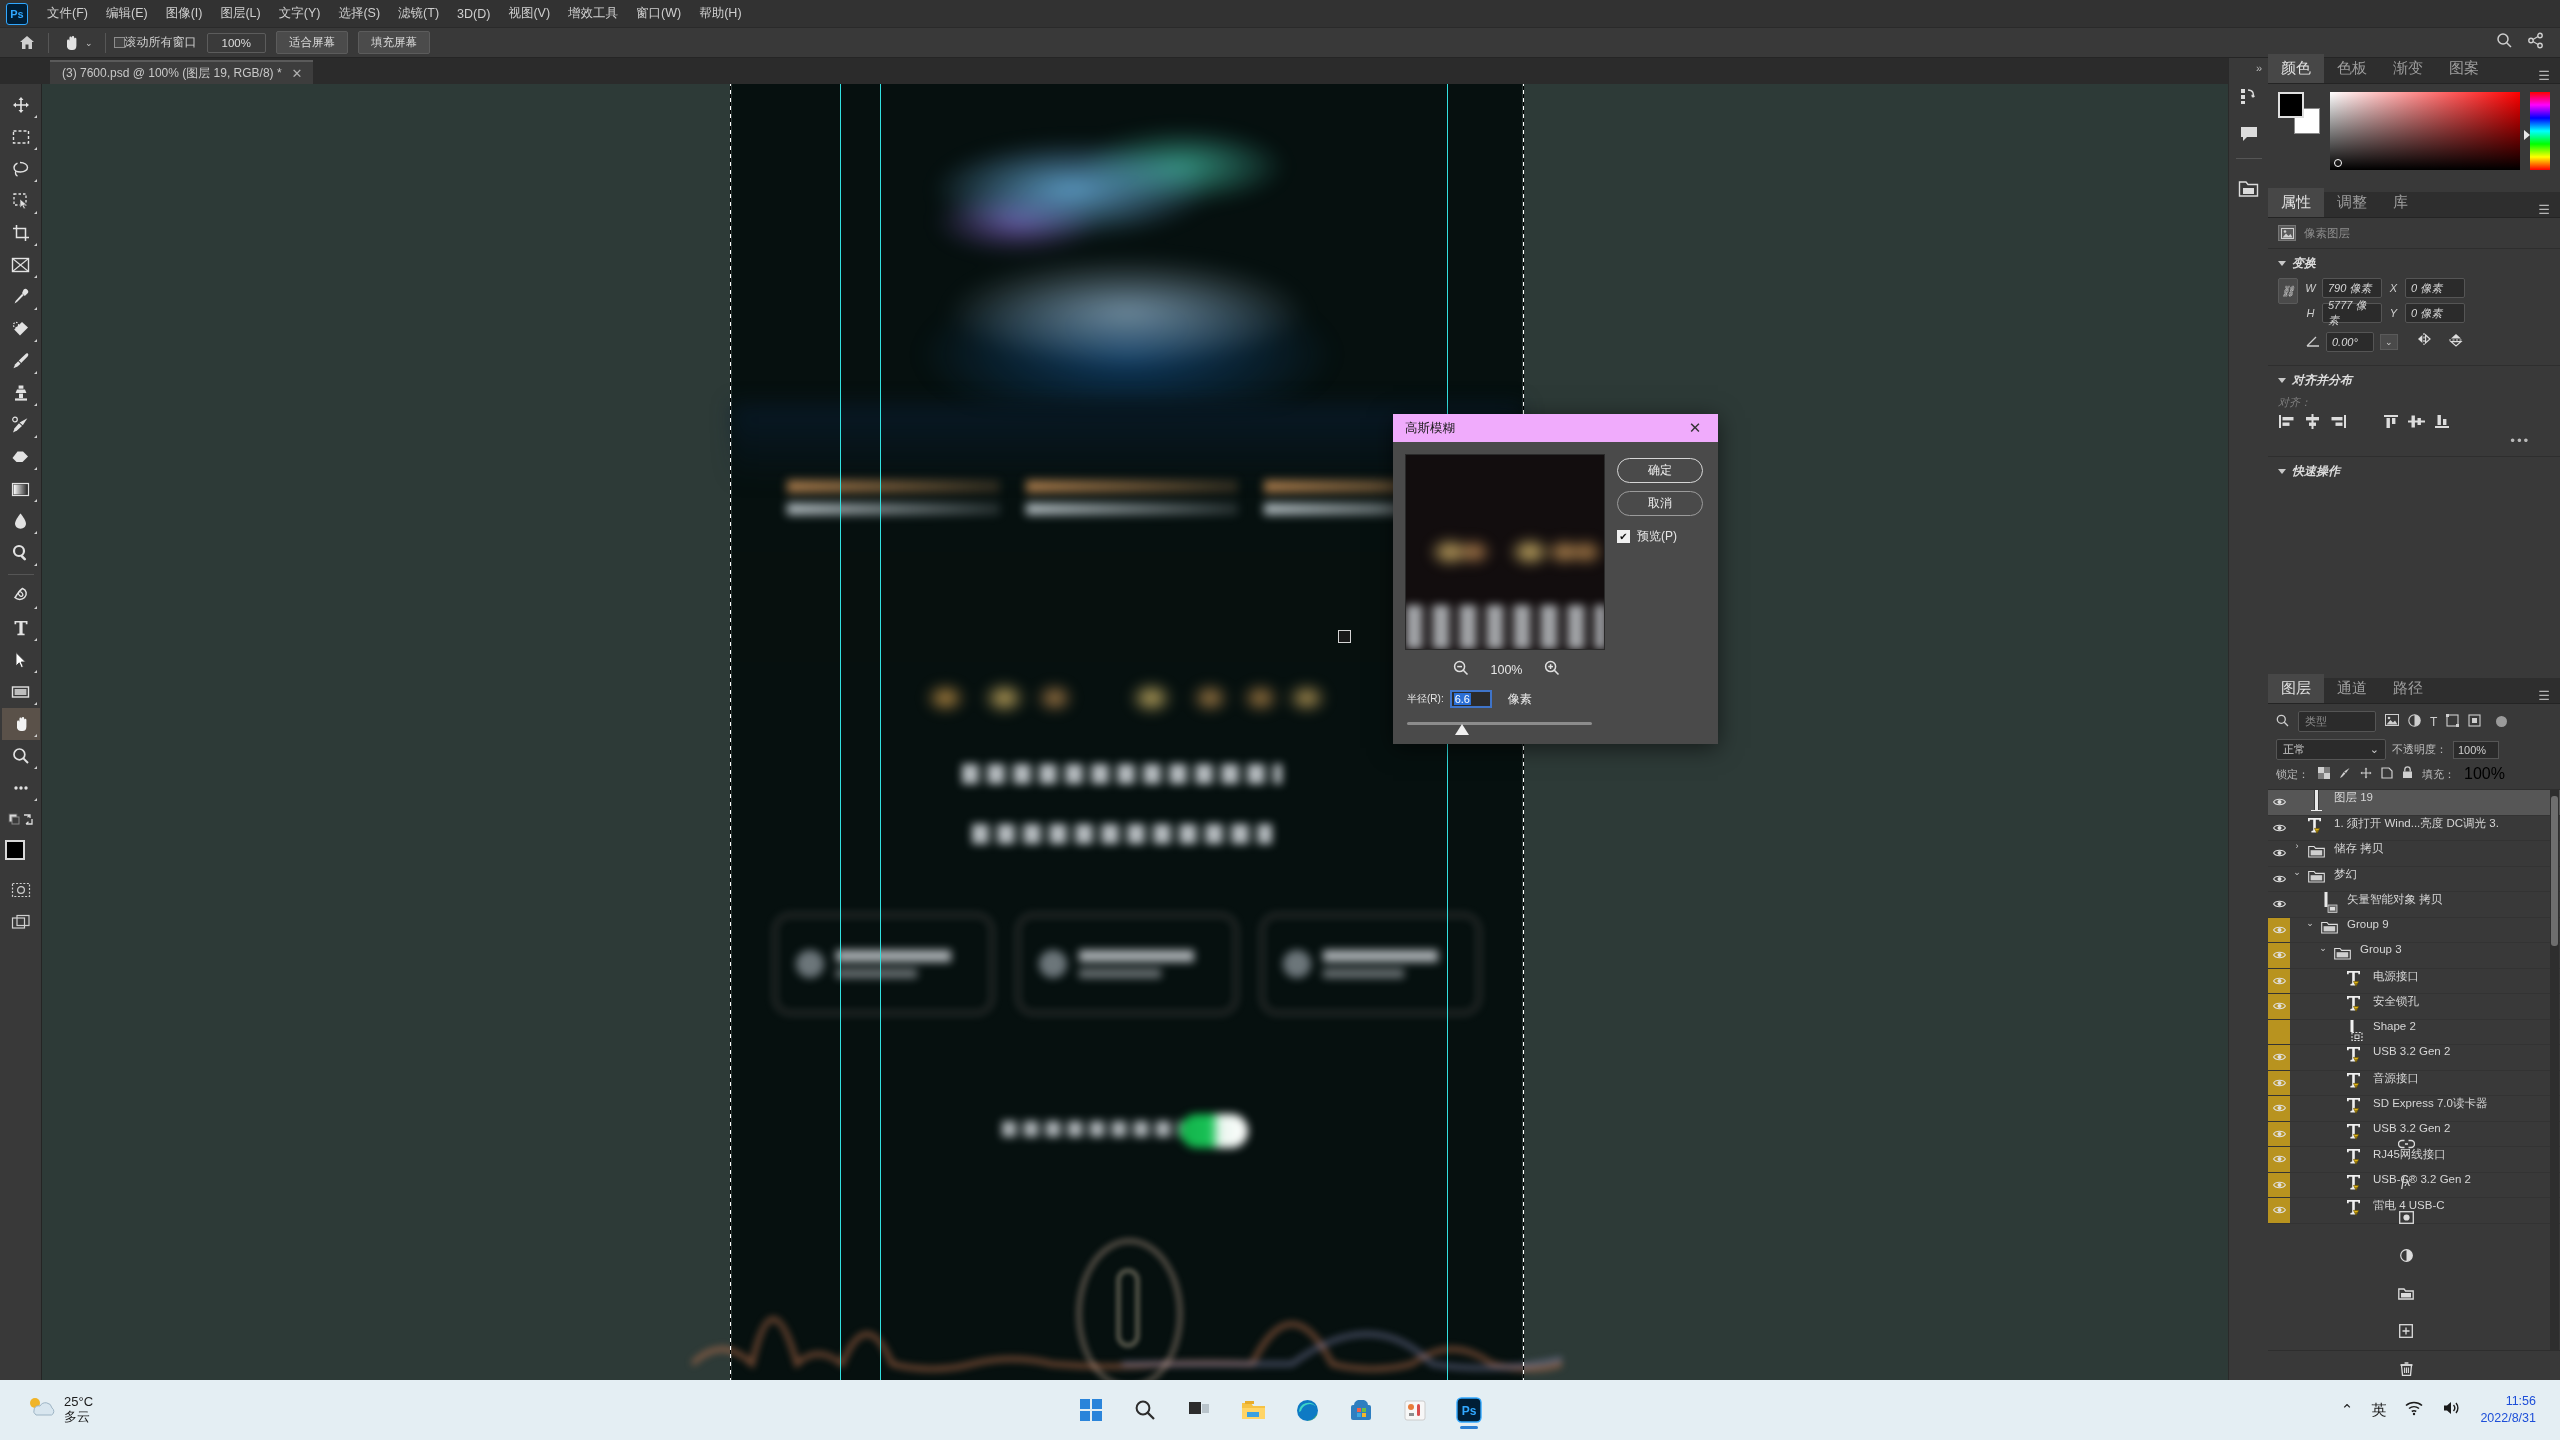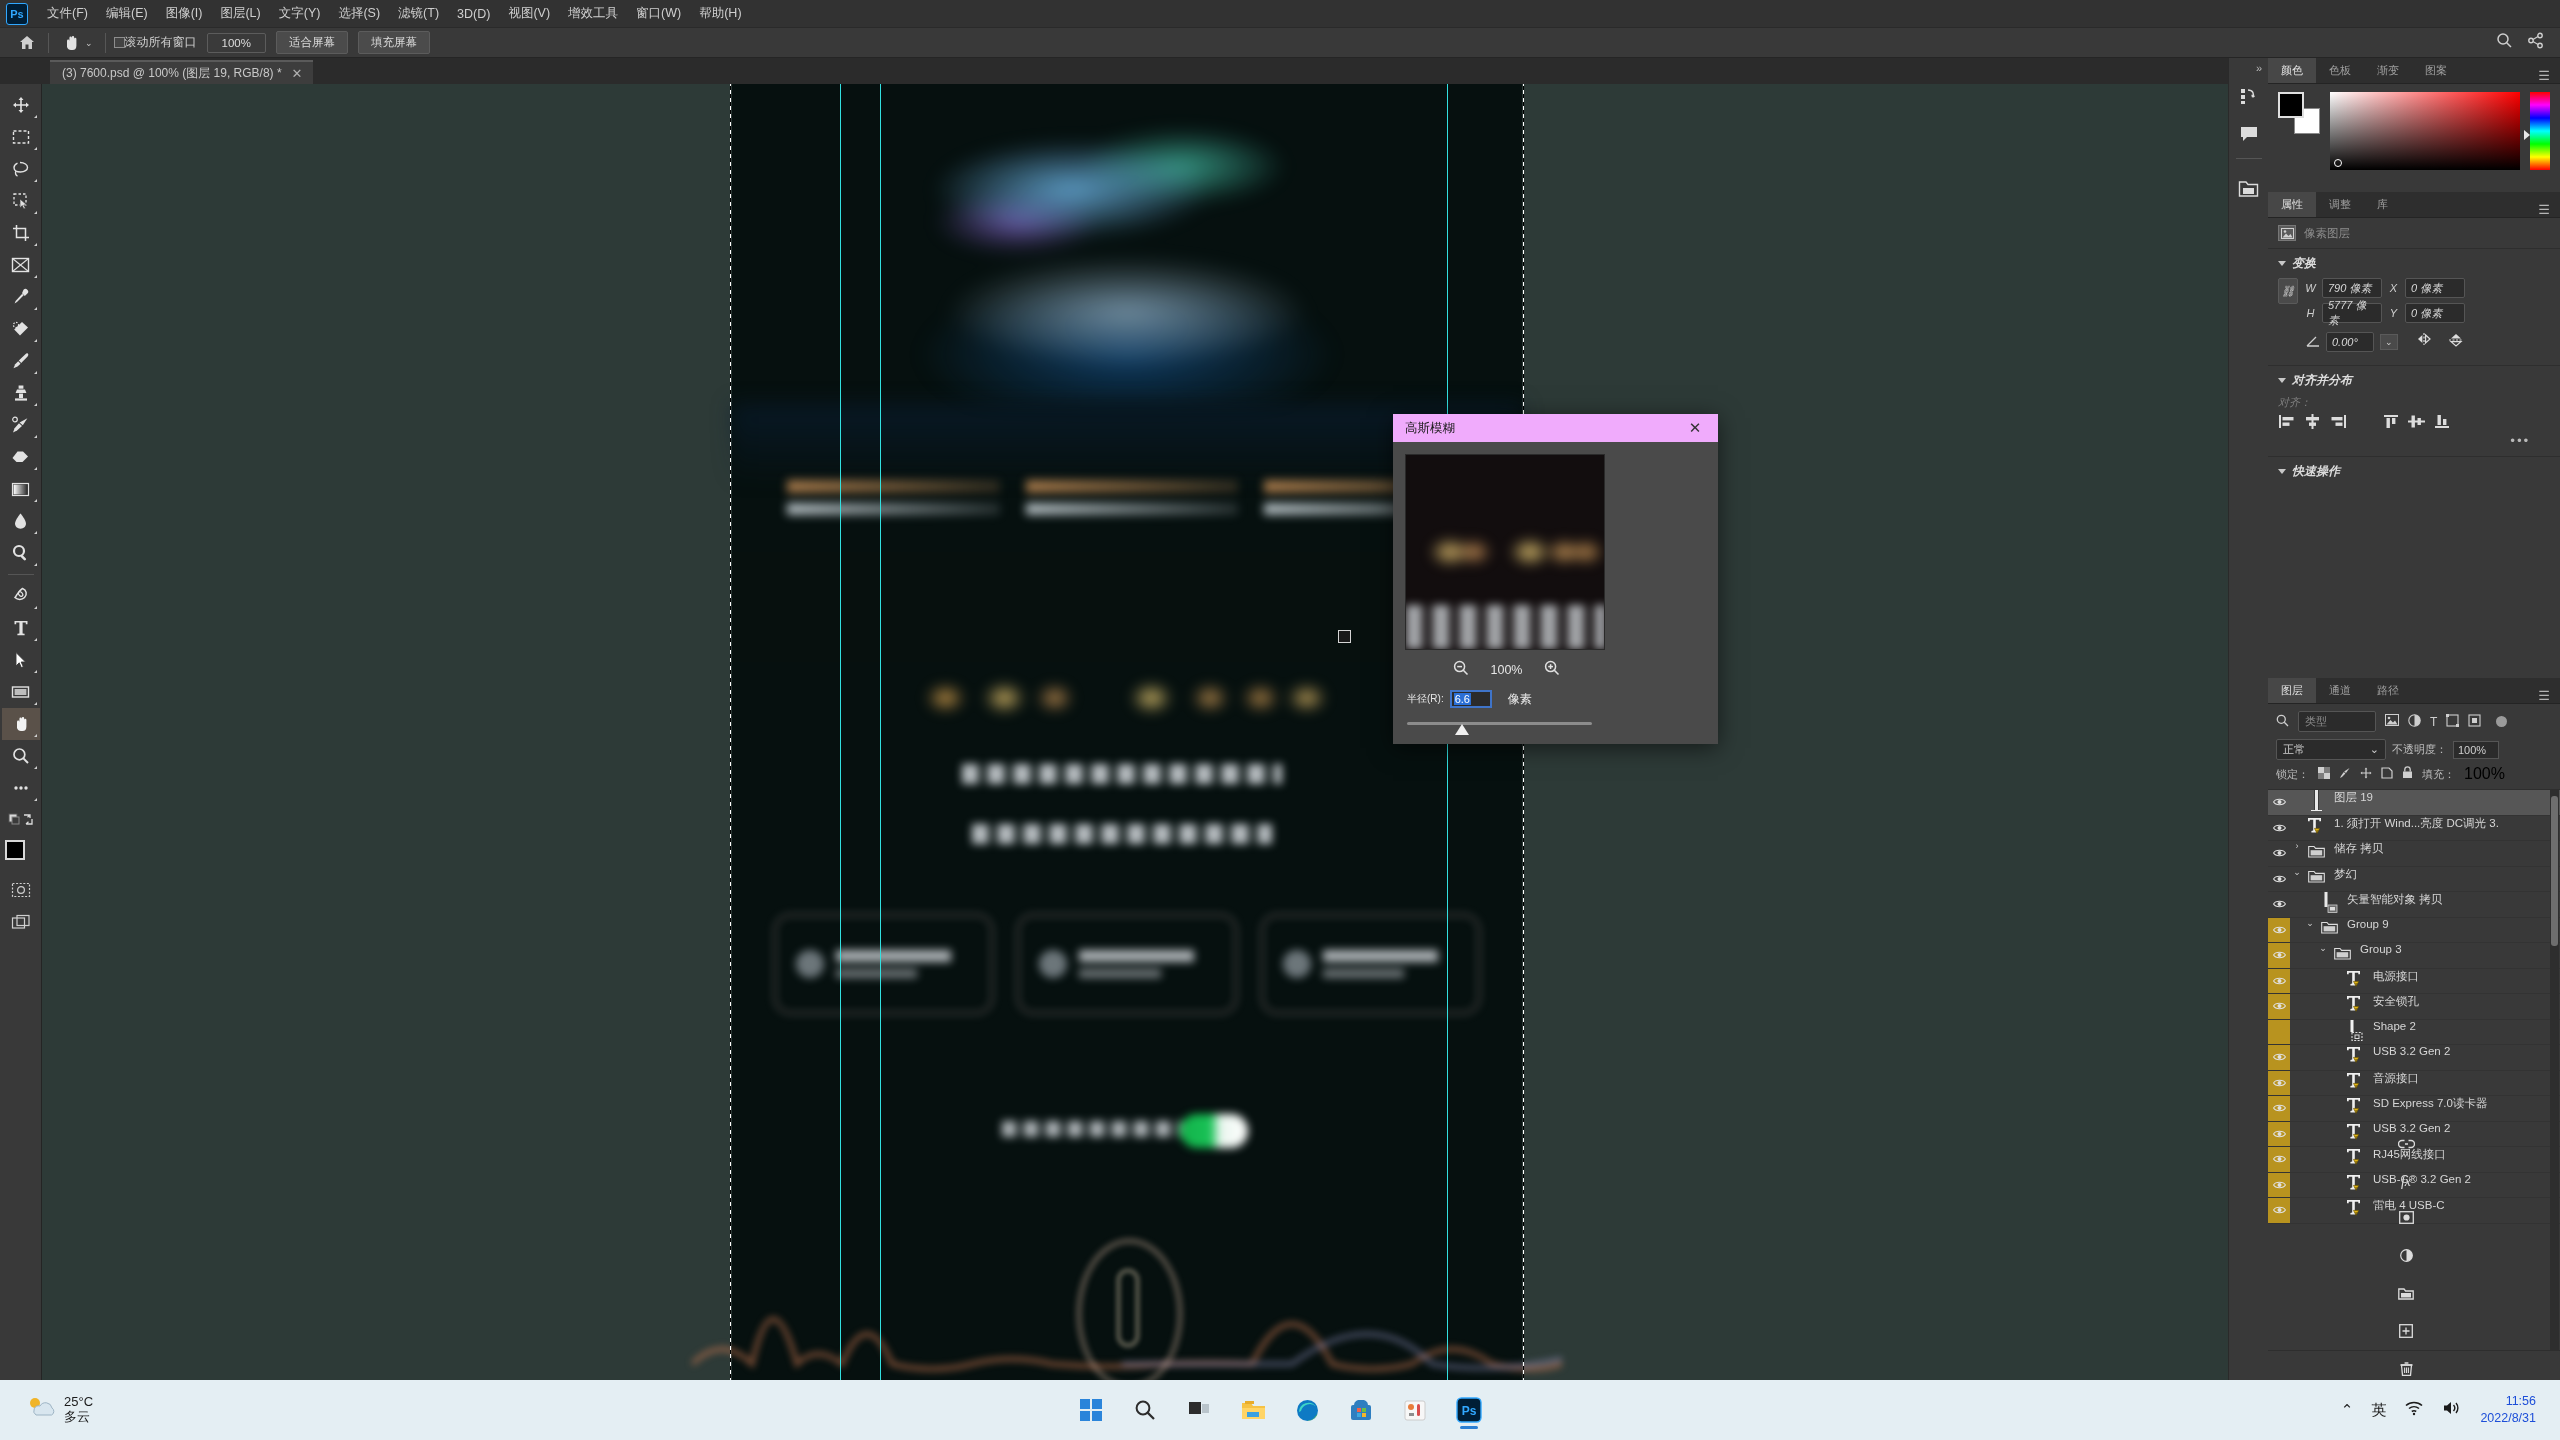--- a/index.html
+++ b/index.html
@@ -201,21 +201,21 @@
   
   .rightpanels {
     position: absolute; top: 58px; right: 0; width: 292px; height: 1382px;
     background: #393939;
   }
   .panel-tabs {
     display: flex; align-items: flex-end; height: 26px; background: #2e2e2e;
     border-bottom: 1px solid #242424; position: relative;
   }
   .ptab {
-    padding: 5px 13px 5px 13px; font-size: 11px; color: #9e9e9e; cursor: default;
+    padding: 5px 13px 5px 13px; font-size: 15px; color: #9e9e9e; cursor: default;
   }
   .ptab.active { background: #474747; color: #e0e0e0; }
   .ptab-menu { margin-left: auto; padding-right: 10px; color:#b5b5b5; font-size:13px; }
 
   
   .colorpanel { height: 108px; background: #393939; display:flex; padding: 8px 10px; gap:10px; }
   .cp-swatches { position:relative; width: 42px; height: 42px; }
   .cp-fg { position:absolute; left:0; top:0; width:26px;height:26px;background:#000;border:2px solid #e0e0e0; z-index:2;}
   .cp-bg { position:absolute; left:16px; top:16px; width:26px;height:26px;background:#fff;border:1px solid #8a8a8a;}
   .cp-field {
@@ -1271,20 +1271,28 @@
 
   <div class="dialog">
     <div class="dlg-title">
       <span>高斯模糊</span>
       <span class="dlg-close">✕</span>
     </div>
     <div class="dlg-body">
       <div class="dlg-preview">
         <div class="dpv-glow"></div>
         <div class="dpv-lines"></div>
+      </div>
+      <div class="dlg-right">
+        <div class="dlg-btn primary">确定</div>
+        <div class="dlg-btn">取消</div>
+        <div class="dlg-chk-row">
+          <span class="dlg-chk">✔</span>
+          <span class="dlg-chk-lbl">预览(P)</span>
+        </div>
       </div>
     </div>
     <div class="dlg-zoomrow">
       <span><svg width="16" height="16" viewBox="0 0 16 16">
             <circle cx="6.6" cy="6.6" r="5" fill="none" stroke="#e0e0e0" stroke-width="1.5"></circle>
             <line x1="4.2" y1="6.6" x2="9" y2="6.6" stroke="#e0e0e0" stroke-width="1.5"></line>
             <line x1="10.3" y1="10.3" x2="14.5" y2="14.5" stroke="#e0e0e0" stroke-width="1.6"></line>
           </svg></span>
       <span class="dlg-zoom-val">100%</span>
       <span><svg width="16" height="16" viewBox="0 0 16 16">

